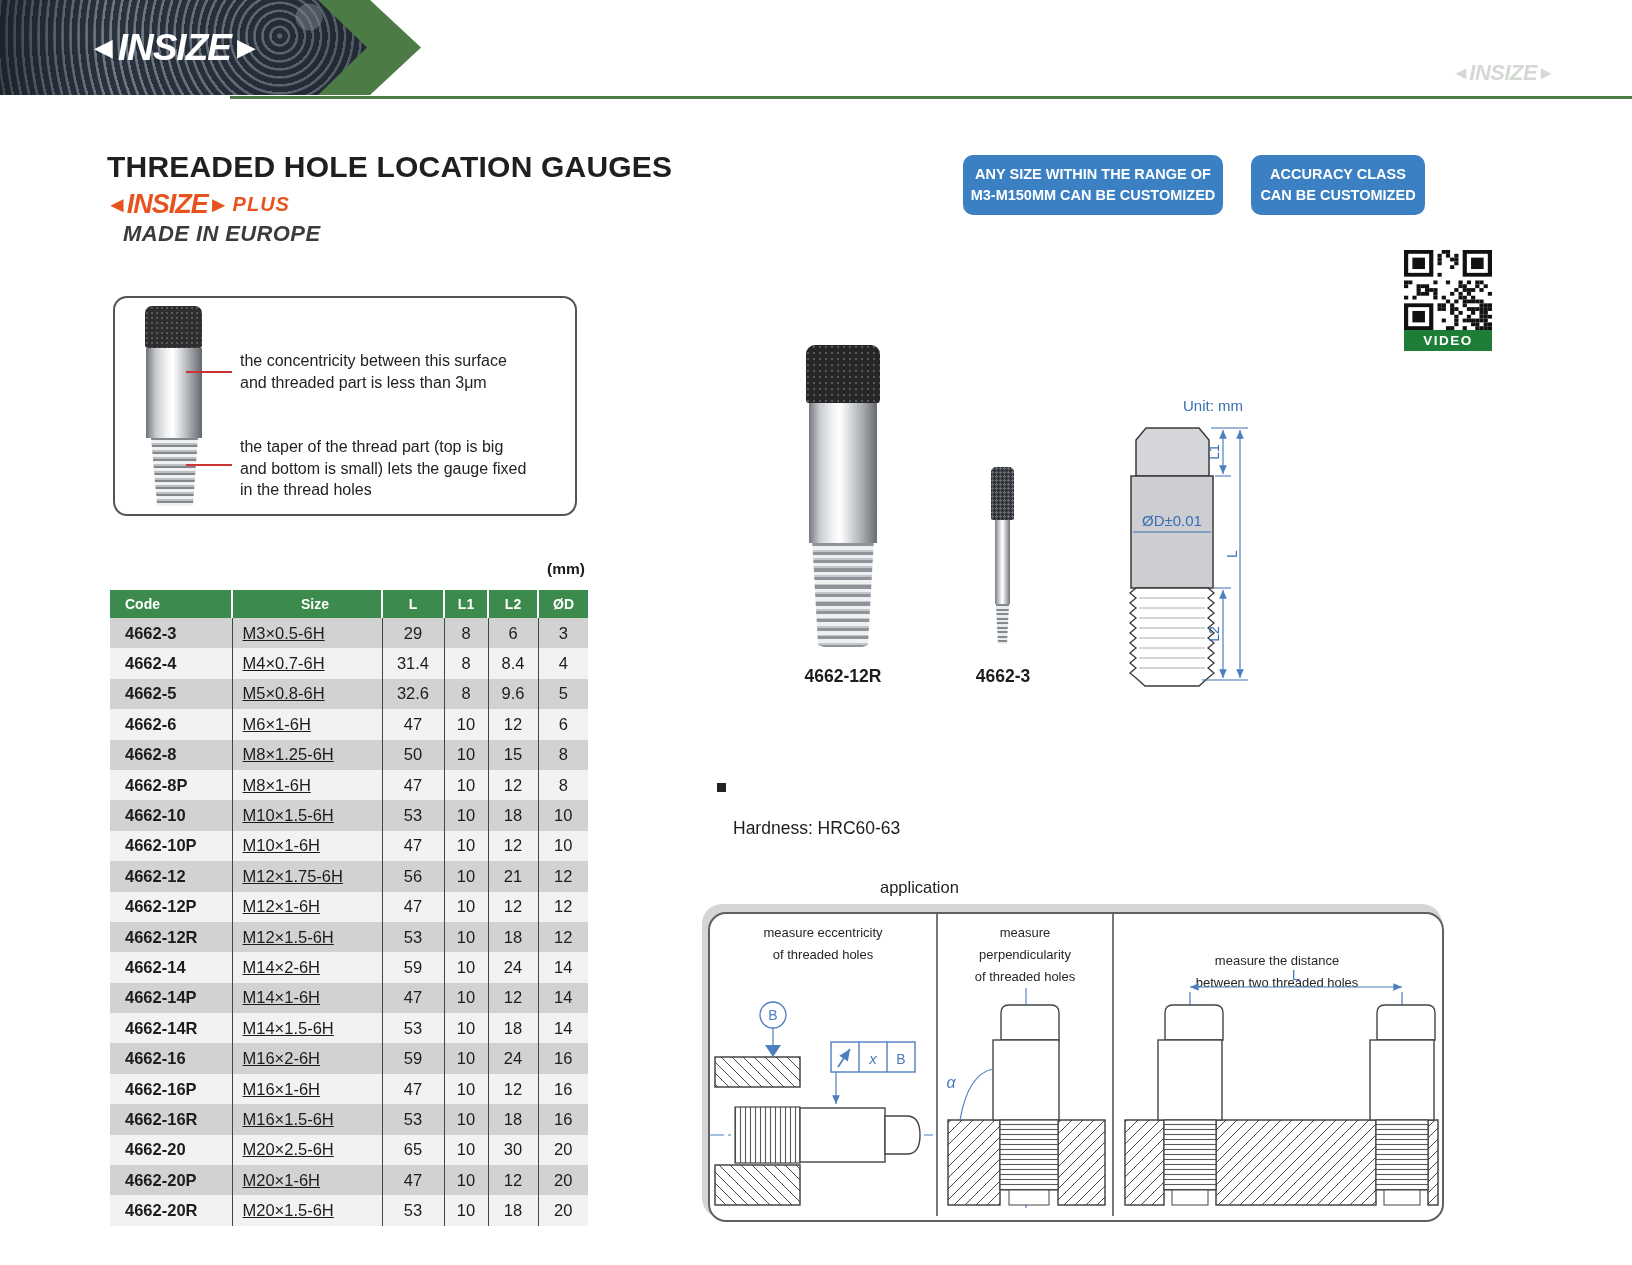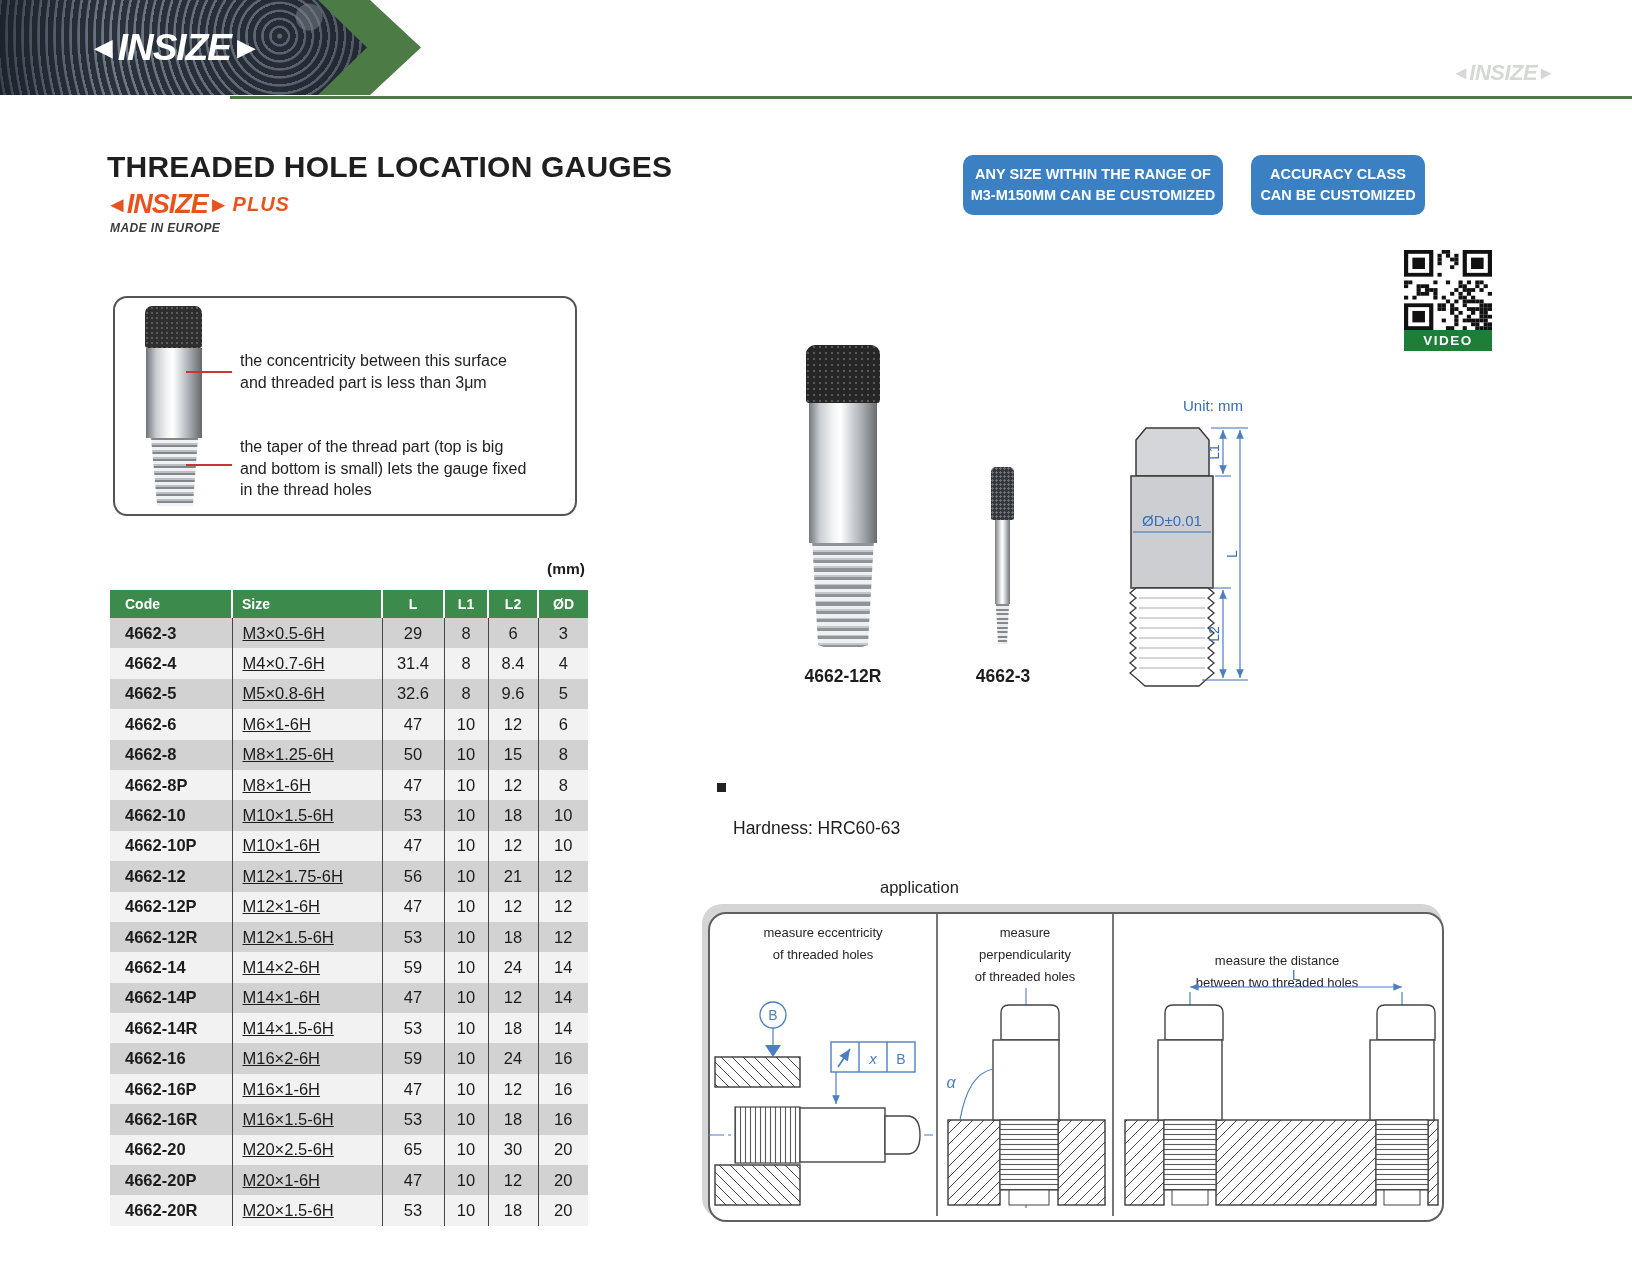--- a/index.html
+++ b/index.html
@@ -22,21 +22,21 @@
   .arwL::before{content:"◄";} .arwR::before{content:"►";}
   .green-line{left:230px;top:95.5px;width:1402px;height:3.2px;background:#4c7b45;}
   .watermark{left:1452px;top:60px;font-size:22px;color:#d4d9d4;letter-spacing:-.5px;}
   .watermark .arw{font-size:18px;}
 
   
   .page-title{left:107px;top:150px;font-size:30px;font-weight:700;color:#1f1f1f;letter-spacing:.2px;}
   .plus-logo{left:106px;top:189px;color:#e8531d;font-size:27px;letter-spacing:-1px;}
   .plus-logo .arw{font-size:22px;}
   .plus-word{font-size:20px;letter-spacing:1px;margin-left:4px;font-style:italic;font-weight:700;}
-  .origin{left:110px;top:221px;font-size:12px;font-weight:700;font-style:italic;color:#3c3c3c;letter-spacing:.4px;}
+  .origin{left:123px;top:221px;font-size:22px;font-weight:700;font-style:italic;color:#3c3c3c;letter-spacing:.4px;}
   .badge{background:#3c80c4;border-radius:10px;color:#fff;font-weight:700;font-size:14.5px;
          display:flex;align-items:center;justify-content:center;text-align:center;
          line-height:21px;white-space:pre-line;}
   .badge1{left:963px;top:155px;width:260px;height:60px;}
   .badge2{left:1251px;top:155px;width:174px;height:60px;}
 
   
   .qrwrap{left:1404px;top:250px;width:88px;}
   .qrwrap svg{display:block;background:#fff;}
   .video-bar{width:88px;height:21px;background:#1e7d37;color:#fff;font-weight:700;font-size:13.5px;
@@ -55,21 +55,21 @@
   .rl1{left:186px;top:371px;width:46px;} .rl2{left:186px;top:464px;width:46px;}
   .note{font-size:16px;line-height:21.5px;color:#222;white-space:pre-line;}
   .note1{left:240px;top:350px;width:320px;} .note2{left:240px;top:436px;width:330px;}
 
   
   .mm{left:460px;top:560px;width:125px;text-align:right;font-size:15.5px;font-weight:700;}
   table.spec{position:absolute;left:110px;top:590px;border-collapse:collapse;table-layout:fixed;width:478px;}
   table.spec col.c0{width:122px;} table.spec col.c1{width:150px;} table.spec col.c2{width:62px;}
   table.spec col.c3{width:44px;} table.spec col.c4{width:50px;} table.spec col.c5{width:50px;}
   table.spec th{height:28px;background:#3d8a4d;color:#fff;font-size:14px;font-weight:700;padding:0;}
-  table.spec th.c0{text-align:left;padding-left:15px;} table.spec th.c1{text-align:left;padding-left:9px;}
+  table.spec th.c0{text-align:left;padding-left:15px;} table.spec th.c1{text-align:center;padding-left:16px;}
   table.spec th+th{border-left:2px solid #fff;}
   table.spec td{height:30.4px;font-size:16.5px;padding:0;text-align:center;color:#1c1c1c;}
   table.spec td+td{border-left:1.2px solid #454545;}
   table.spec td.c0{font-weight:700;text-align:left;padding-left:15px;}
   table.spec td.c1{text-align:left;padding-left:10px;text-decoration:underline;}
   tr.odd{background:#d2d2d2;} tr.even{background:#f2f2f2;}
 
   
   .p1-cap{left:806px;top:345px;width:74px;height:58px;background:#262626;border-radius:9px 9px 3px 3px;
     background-image:radial-gradient(circle at 2px 2px,#575757 1.2px,transparent 1.6px);background-size:6px 6px;}

